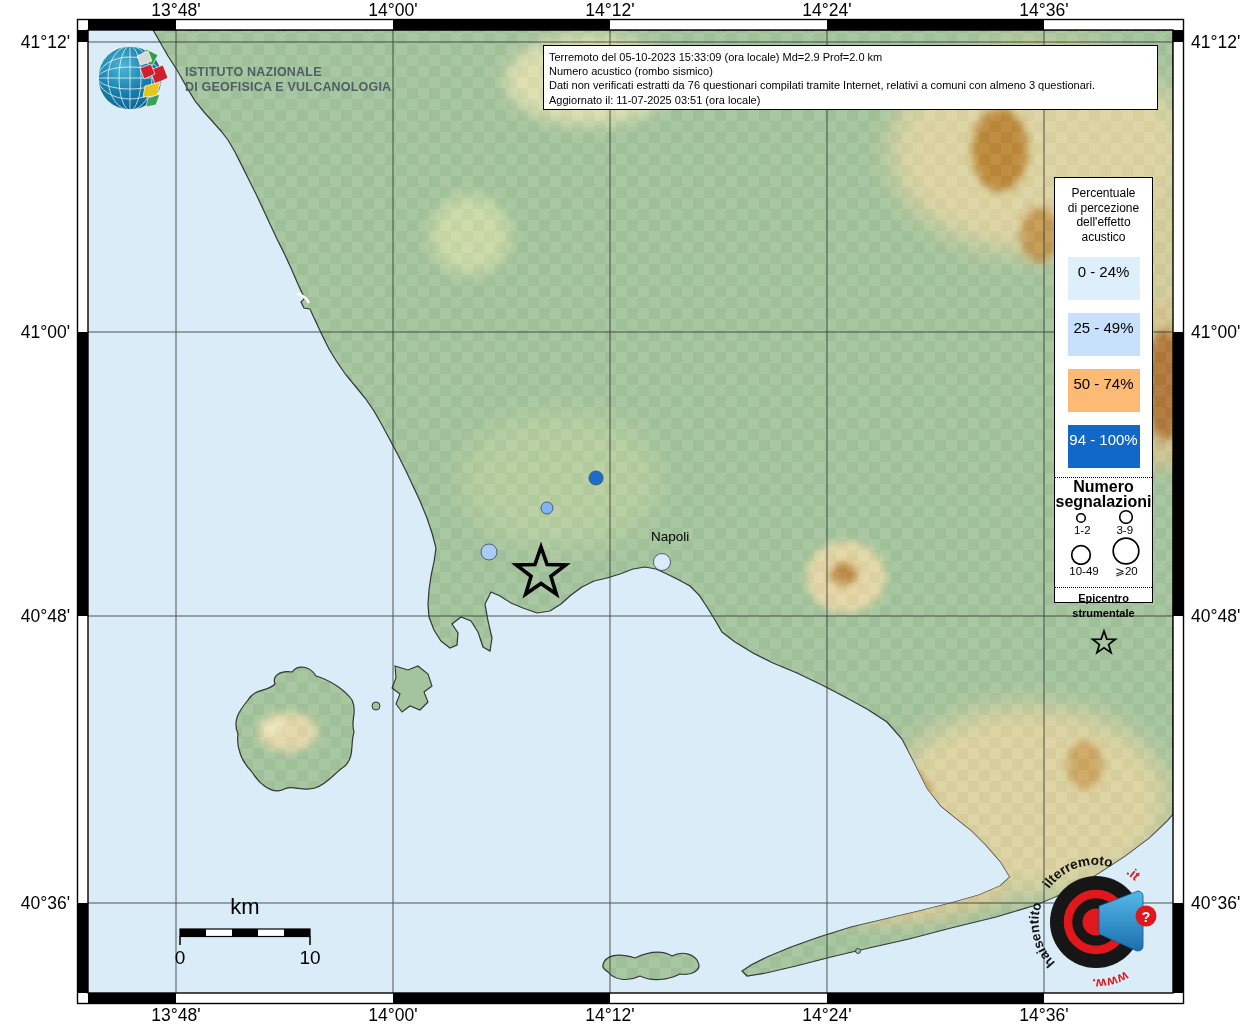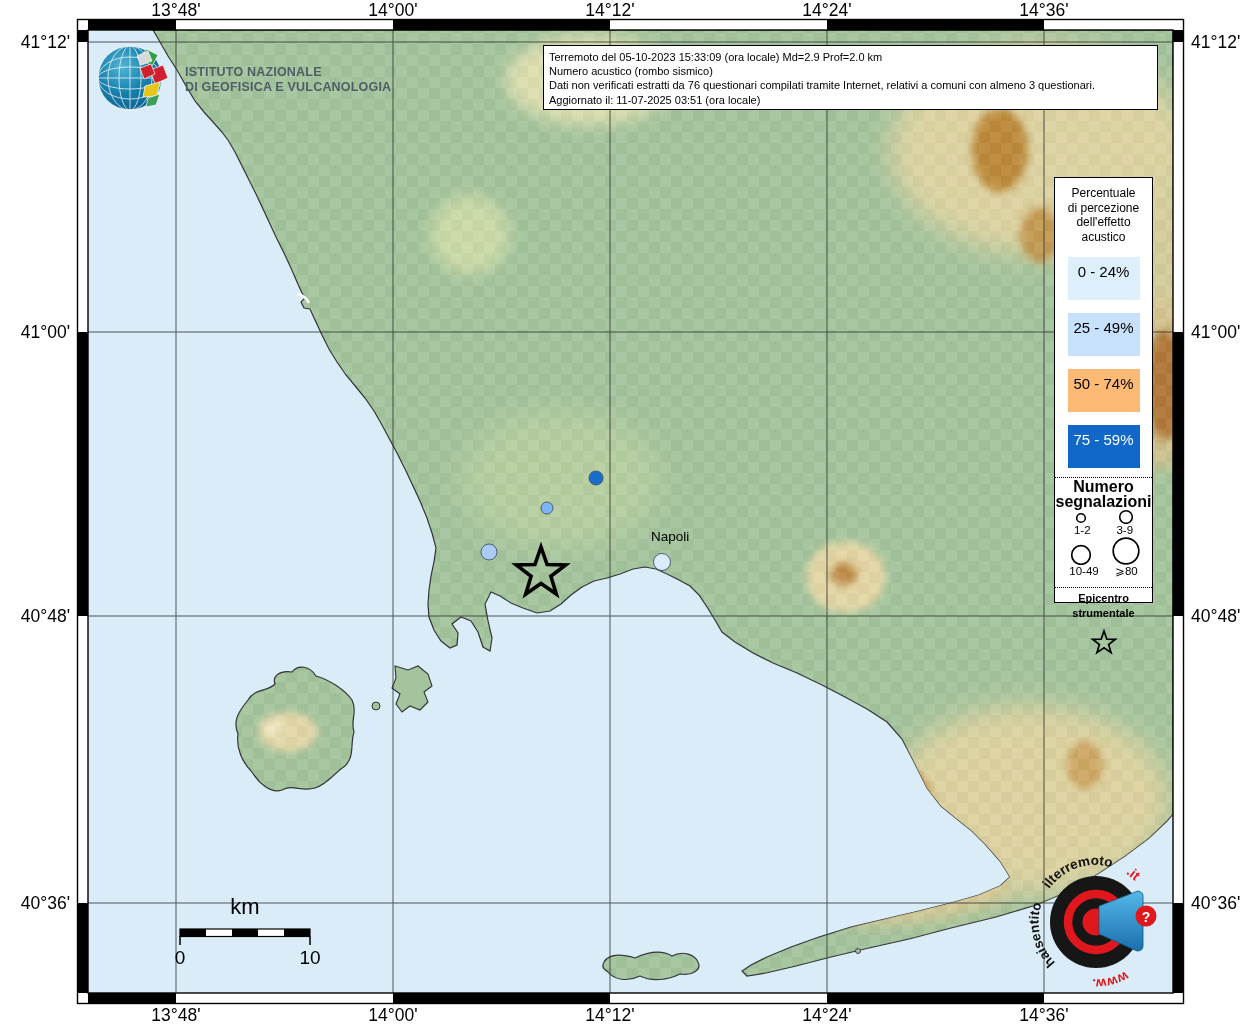--- a/index.html
+++ b/index.html
@@ -237,21 +237,21 @@
 <div id="legend" class="overlay">
   <div class="lg-title">
     <div>Percentuale</div>
     <div>di percezione</div>
     <div>dell'effetto</div>
     <div>acustico</div>
   </div>
   <div class="swatch" style="background: rgb(221, 239, 251); color: rgb(0, 0, 0);"><span>0 - 24%</span></div>
   <div class="swatch" style="background: rgb(199, 224, 251); color: rgb(0, 0, 0);"><span>25 - 49%</span></div>
   <div class="swatch" style="background: #fdba74; color: rgb(0, 0, 0);"><span>50 - 74%</span></div>
-  <div class="swatch" style="background: rgb(17, 104, 201); color: rgb(255, 255, 255);"><span>75 - 59%</span></div>
+  <div class="swatch" style="background: rgb(17, 104, 201); color: rgb(255, 255, 255);"><span>94 - 100%</span></div>
   <div class="lg-sep"></div>
   <div class="sig-title">
     <div>Numero</div>
     <div>segnalazioni</div>
   </div>
   <div class="sig-row">
     <svg width="34" height="13">
           <circle cx="17" cy="7" r="4.3" fill="#ffffff" stroke="#000000" stroke-width="1.6"></circle>
         </svg>
     <svg width="34" height="15">
@@ -265,21 +265,21 @@
   <div class="sig-row">
     <svg width="34" height="21">
           <circle cx="17" cy="11" r="9.3" fill="#ffffff" stroke="#000000" stroke-width="1.7"></circle>
         </svg>
     <svg width="34" height="28">
           <circle cx="17" cy="14" r="12.8" fill="#ffffff" stroke="#000000" stroke-width="1.7"></circle>
         </svg>
   </div>
   <div class="sig-lbl">
     <span>10-49</span>
-    <span>⩾80</span>
+    <span>⩾20</span>
   </div>
   <div class="lg-sep"></div>
   <div class="epi-title">
     <div>Epicentro</div>
     <div>strumentale</div>
   </div>
   <svg width="34" height="30" style="margin-top:6px">
     <polygon points="17,4 19.8,12.1 28.4,12.3 21.6,17.5 24.1,25.7 17,20.8 9.9,25.7 12.4,17.5 5.6,12.3 14.2,12.1" fill="none" stroke="#000000" stroke-width="1.7"></polygon>
   </svg>
 </div>

